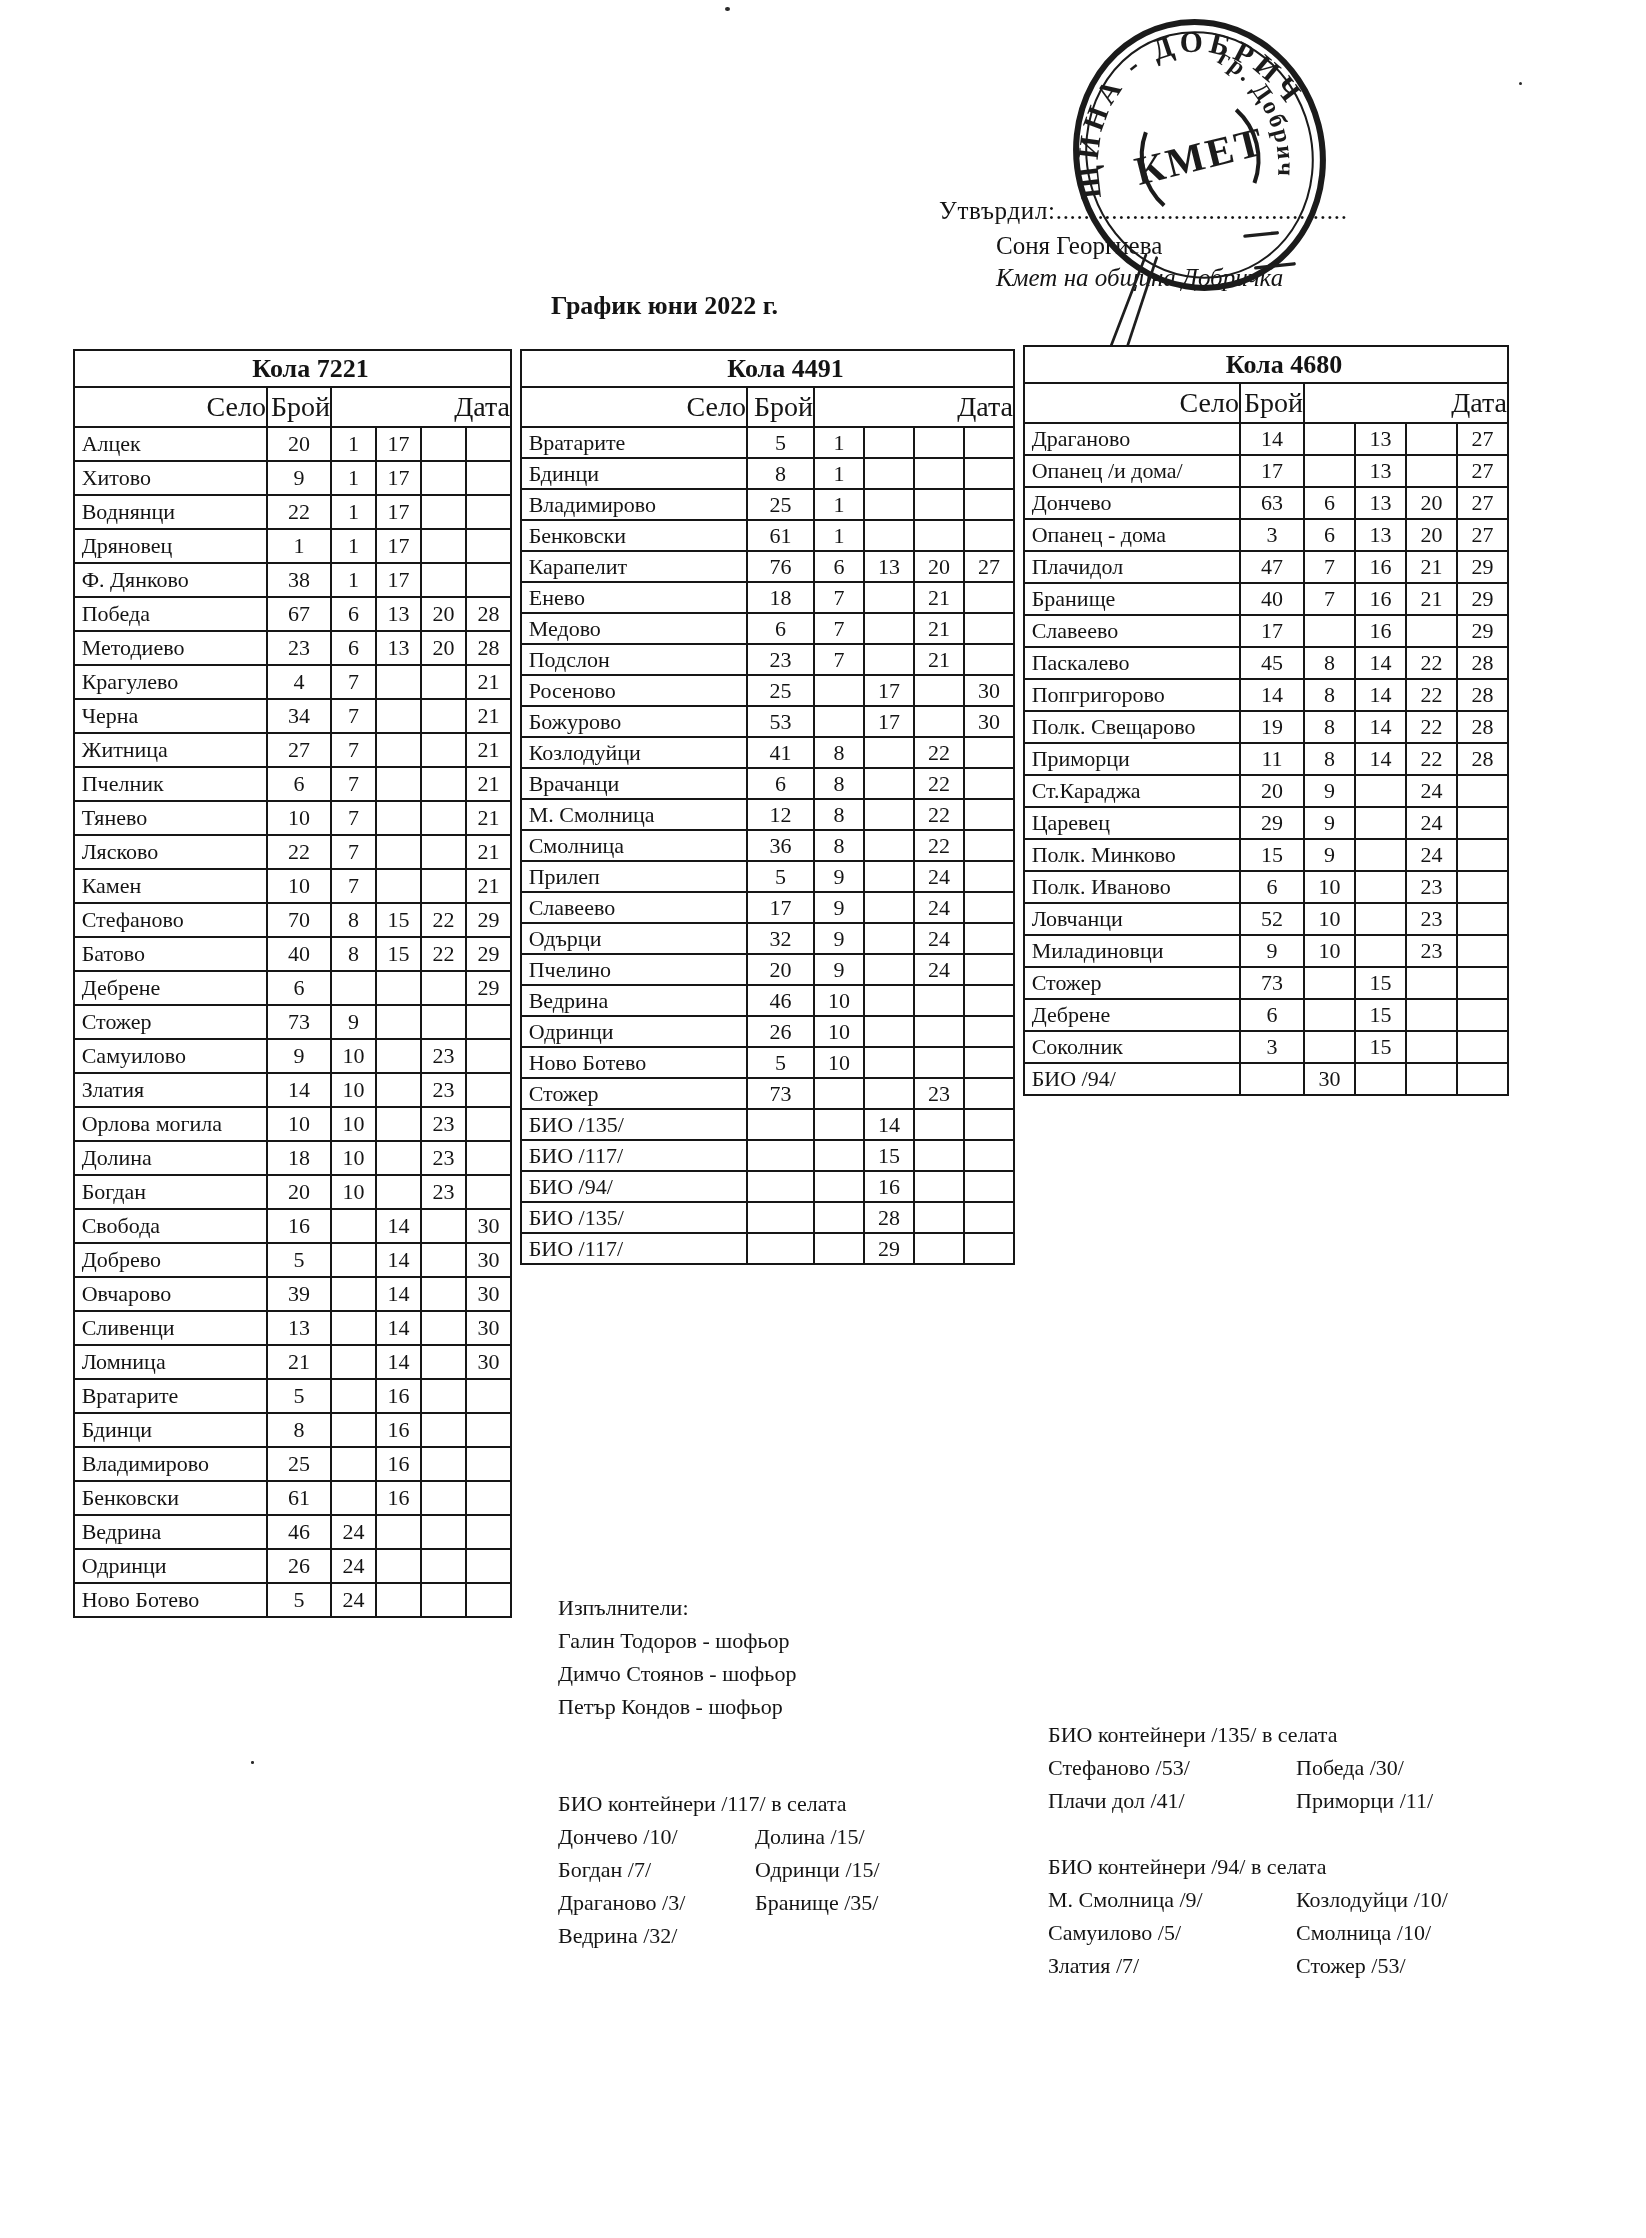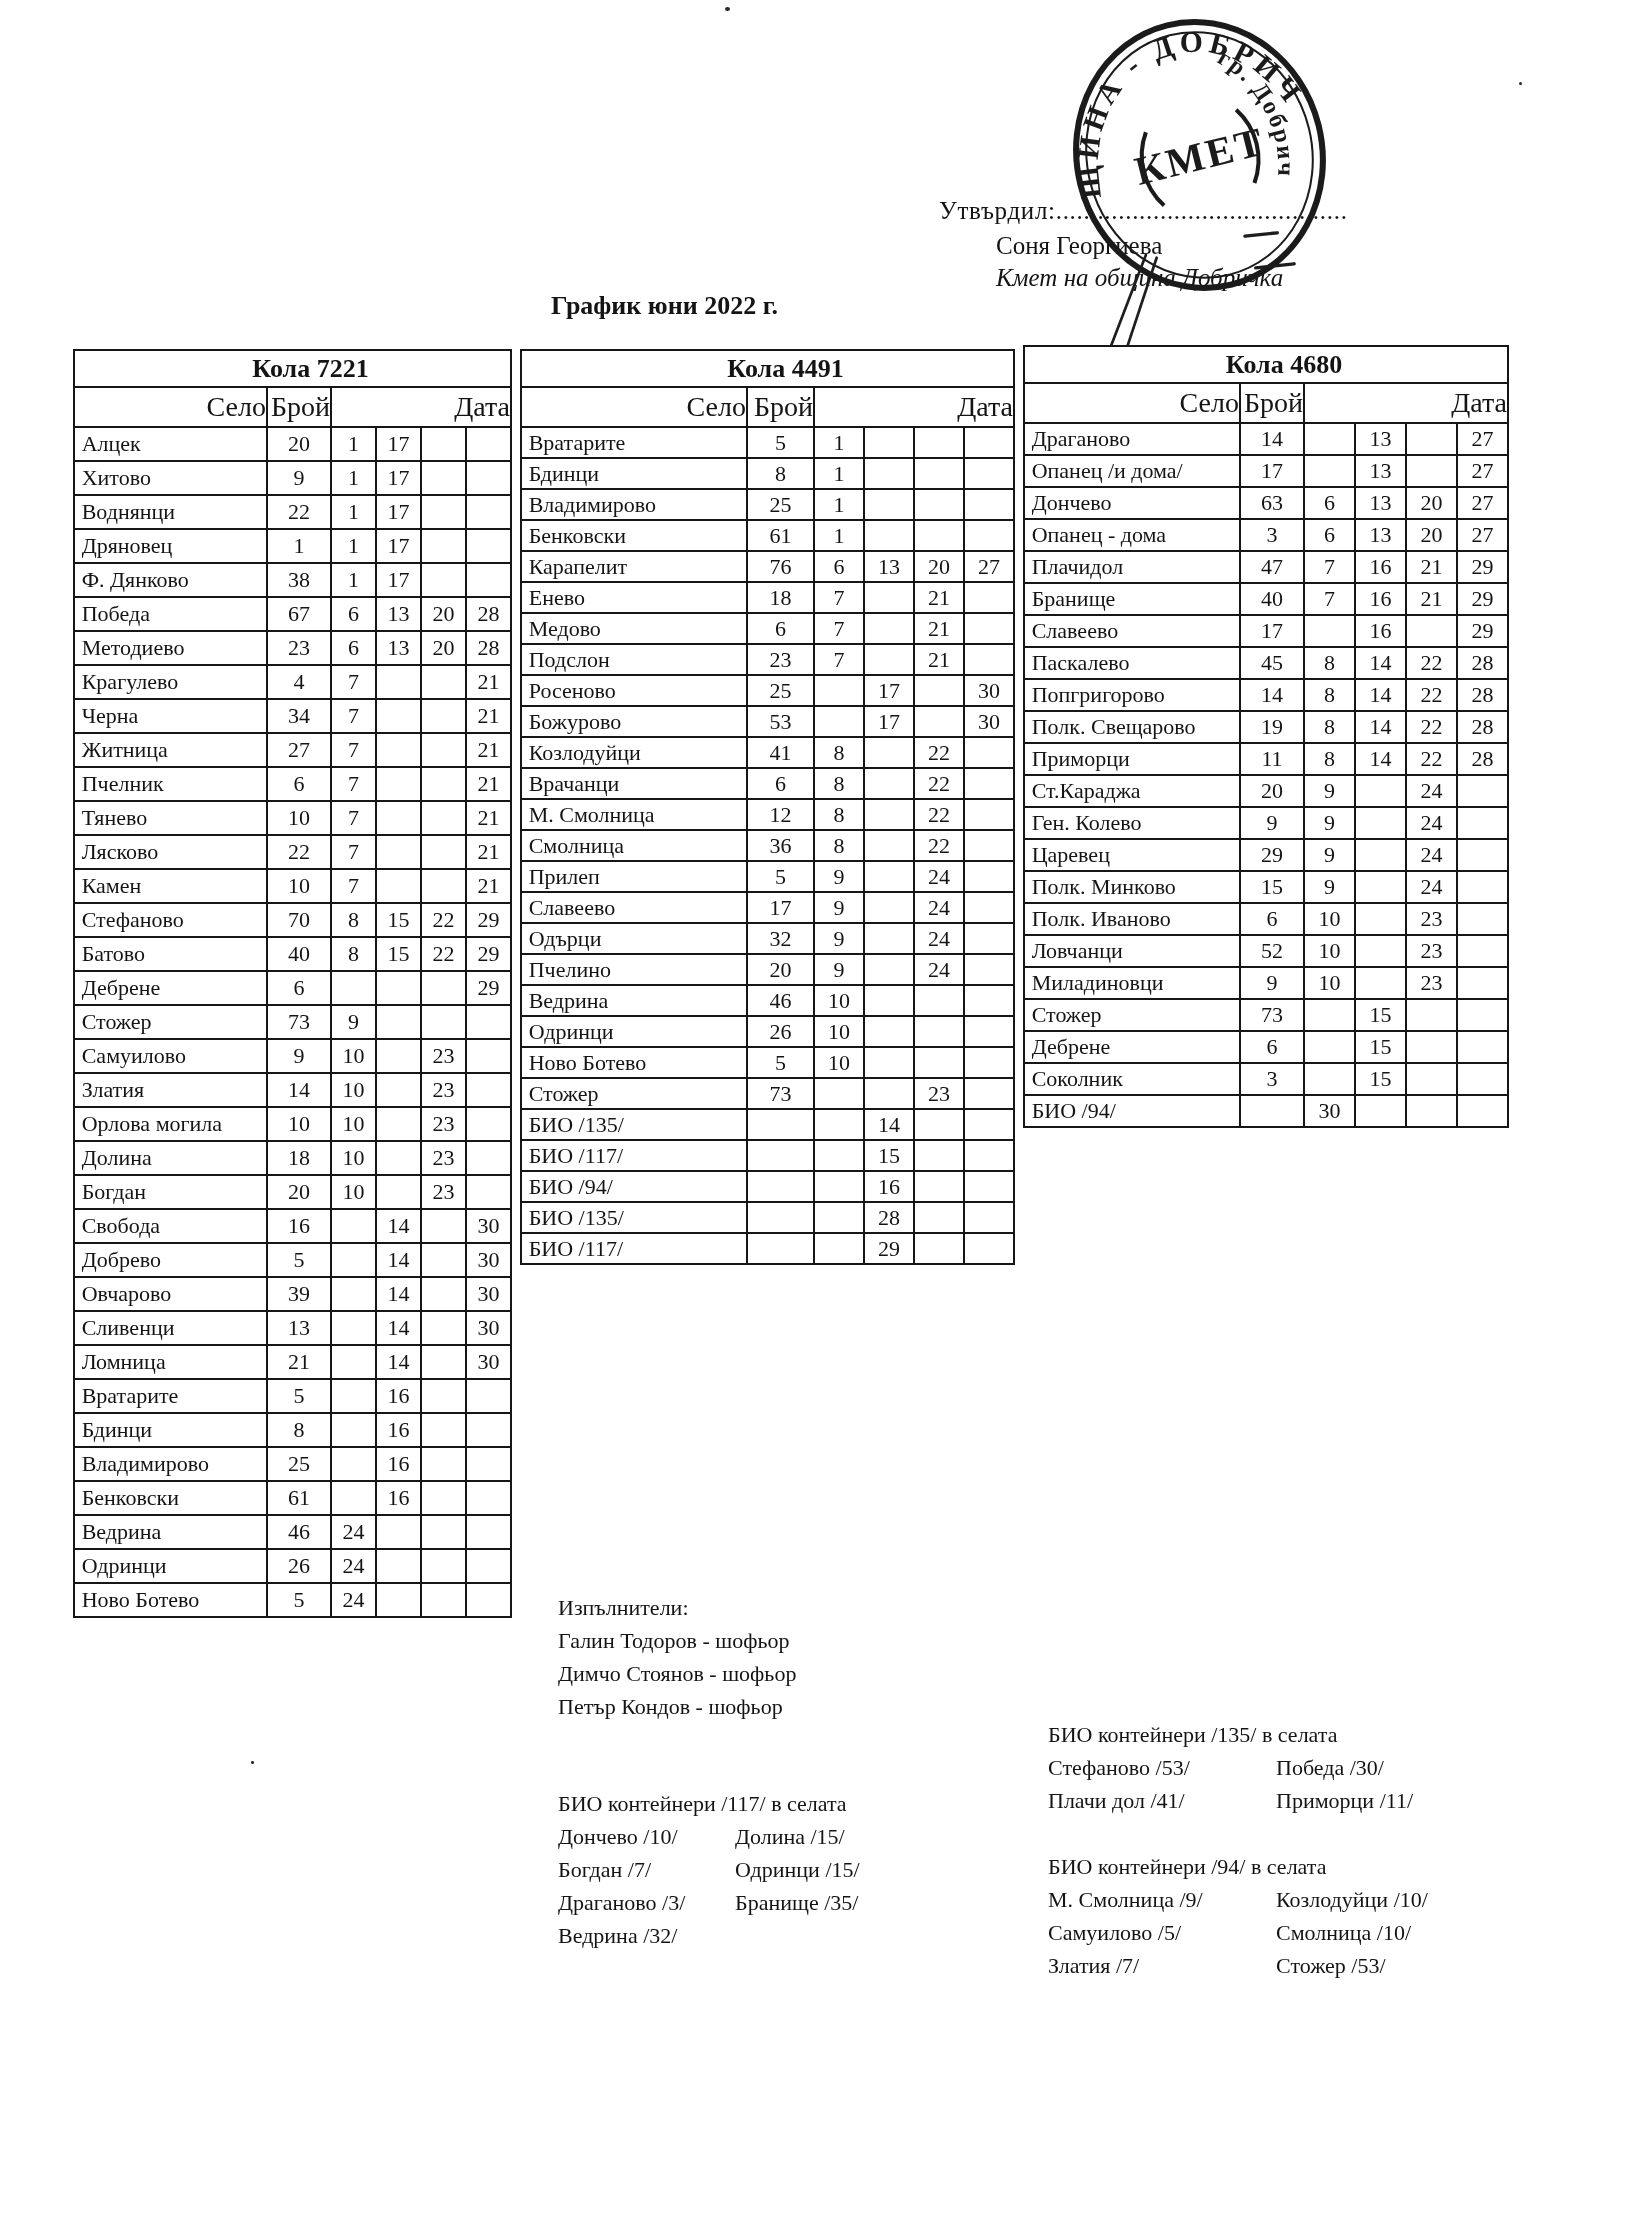--- a/index.html
+++ b/index.html
@@ -24,21 +24,21 @@
   .sched td{font-size:22px;}
   .sched td.v{text-align:left;padding-left:6.7px;white-space:nowrap;}
   .sched td.n,.sched td.d{text-align:center;}
   .t1{left:73px;top:349px;}  .t1 tbody tr{height:34px;}
   .t2{left:520px;top:349px;}  .t2 tbody tr{height:31px;}
   .t3{left:1023px;top:345px;} .t3 tbody tr{height:32px;}
 
   
   .txtblock{position:absolute;font-size:22px;line-height:33px;margin-top:14px;}
   .txtblock .bt{white-space:nowrap;}
-  .cols{display:flex;}
+  .cols{display:flex;gap:20px;}
   .cols .col .li{white-space:nowrap;}
   .exec{left:558px;top:1577px;}
   .bio-135{left:1048px;top:1704px;}
   .bio-117{left:558px;top:1773px;}
   .bio-94{left:1048px;top:1836px;}
   .bio-117 .col-left{width:177px;}
   .bio-135 .col-left{width:228px;}
   .bio-94  .col-left{width:228px;}
 
   .speck{position:absolute;background:#2a2a2a;border-radius:50%;}
@@ -738,28 +738,20 @@
           </tr>
           <tr>
             <td class="v">Ст.Караджа</td>
             <td class="n">20</td>
             <td class="d">9</td>
             <td class="d"></td>
             <td class="d">24</td>
             <td class="d"></td>
           </tr>
           <tr>
-            <td class="v">Ген. Колево</td>
-            <td class="n">9</td>
-            <td class="d">9</td>
-            <td class="d"></td>
-            <td class="d">24</td>
-            <td class="d"></td>
-          </tr>
-          <tr>
             <td class="v">Царевец</td>
             <td class="n">29</td>
             <td class="d">9</td>
             <td class="d"></td>
             <td class="d">24</td>
             <td class="d"></td>
           </tr>
           <tr>
             <td class="v">Полк. Минково</td>
             <td class="n">15</td>

